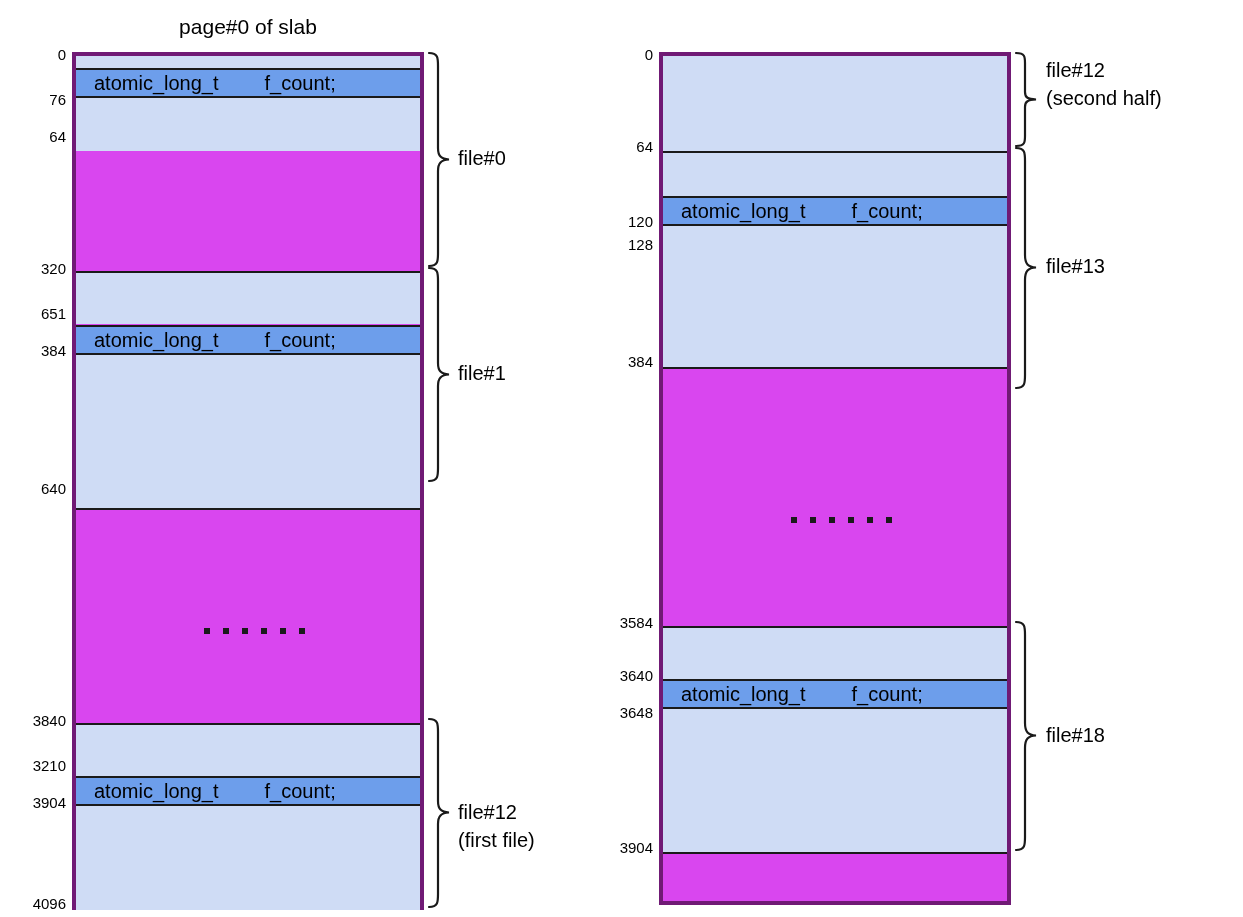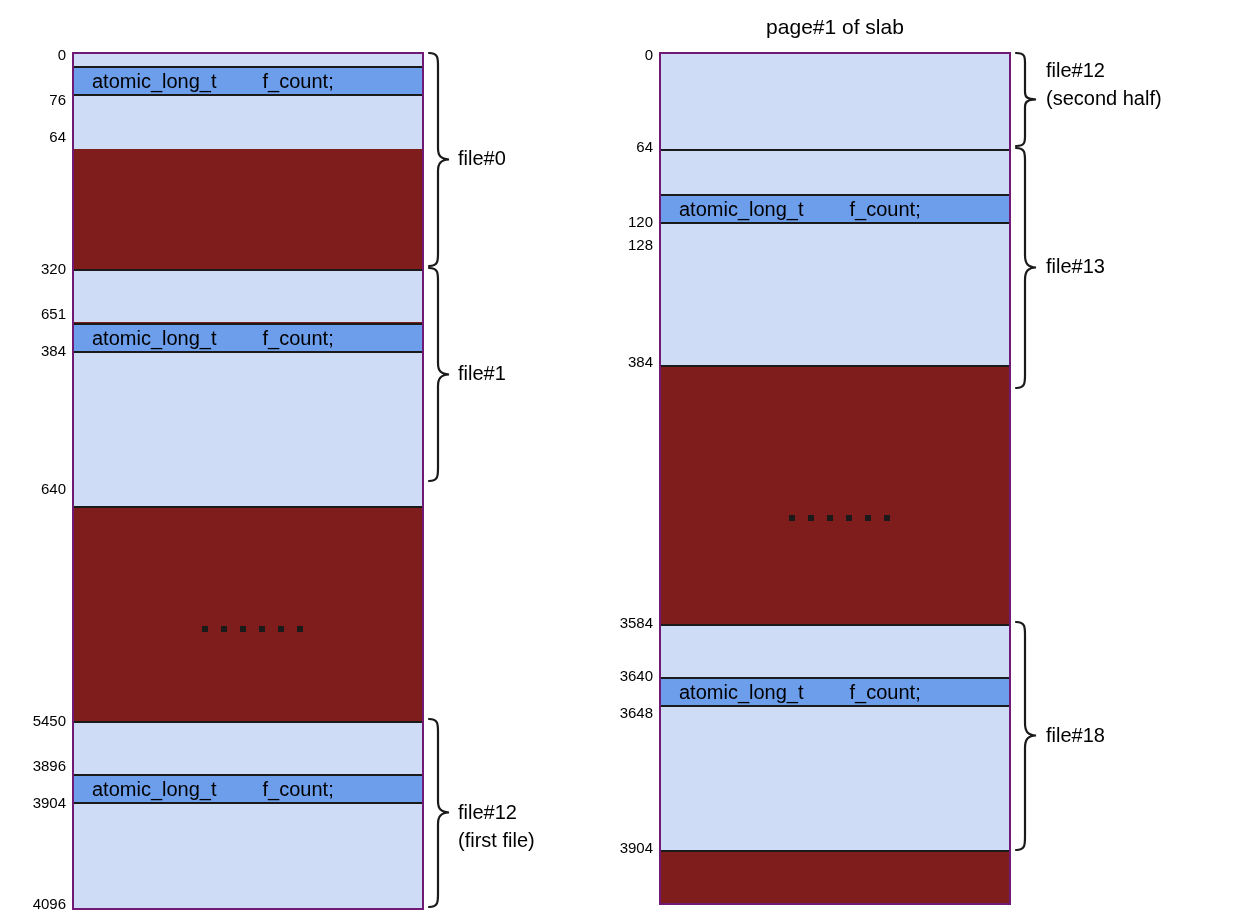--- a/index.html
+++ b/index.html
@@ -24,23 +24,23 @@
   .col-title {
     position: absolute;
     font-size: 21px;
     line-height: 25px;
     text-align: center;
     white-space: nowrap;
     color: #000;
   }
   .memory-box {
     position: absolute;
-    border: 2px solid #701a75;
+    border: 4px solid #701a75;
     box-sizing: border-box;
-    background: #7f1d1d;
+    background: #d946ef;
   }
   .seg {
     position: absolute;
     left: 0;
     right: 0;
     box-sizing: border-box;
   }
   .seg.light { background: #cfdcf5; }
   .seg.dark  { background: #6d9eeb; }
   .seg.top-rule { border-top: 2px solid #1a1a1a; }
@@ -90,20 +90,21 @@
     white-space: nowrap;
     color: #000;
   }
   .brace-label .ln2 { display: block; }
 </style>
 </head>
 <body>
 
 <div class="stage">
 
+  <div class="col-title" style="left:72px; top:14px; width:352px;">page#0 of slab</div>
 
   <div class="memory-box" style="left:72px; top:52px; width:352px; height:858px;">
 
     <div class="seg light" style="top:0px; height:11.7px;"></div>
 
     <div class="seg dark top-rule bot-rule" style="top:11.7px; height:30px;">
       <div class="seg-label">
         <span>atomic_long_t</span><span class="gap"></span><span>f_count;</span>
       </div>
     </div>
@@ -140,22 +141,22 @@
     </div>
   </div>
 
   <div class="tick" style="left:22px; top:47px;  width:44px;">0</div>
   <div class="tick" style="left:22px; top:92px;  width:44px;">76</div>
   <div class="tick" style="left:22px; top:129px; width:44px;">64</div>
   <div class="tick" style="left:22px; top:261px; width:44px;">320</div>
   <div class="tick" style="left:22px; top:306px; width:44px;">651</div>
   <div class="tick" style="left:22px; top:343px; width:44px;">384</div>
   <div class="tick" style="left:22px; top:481px; width:44px;">640</div>
-  <div class="tick" style="left:16px; top:713px; width:50px;">5450</div>
-  <div class="tick" style="left:16px; top:758px; width:50px;">3896</div>
+  <div class="tick" style="left:16px; top:713px; width:50px;">3840</div>
+  <div class="tick" style="left:16px; top:758px; width:50px;">3210</div>
   <div class="tick" style="left:16px; top:795px; width:50px;">3904</div>
   <div class="tick" style="left:16px; top:896px; width:50px;">4096</div>
 
   <div class="brace" style="left:428px; top:52px;">
     <svg width="22" height="215" viewBox="0 0 22 215" fill="none" stroke="#1a1a1a" stroke-width="2.2" stroke-linecap="round">
       <path d="M1 1 C 10 1, 10 6, 10 14 L10 96 C10 104, 13 107, 21 107.5 C13 108, 10 111, 10 119 L10 201 C10 209, 10 214, 1 214"></path>
     </svg>
   </div>
   <div class="brace-label" style="left:458px; top:144px;">
     <span>file#0</span>
@@ -173,21 +174,20 @@
   <div class="brace" style="left:428px; top:718px;">
     <svg width="22" height="190" viewBox="0 0 22 190" fill="none" stroke="#1a1a1a" stroke-width="2.2" stroke-linecap="round">
       <path d="M1 1 C 10 1, 10 6, 10 14 L10 83 C10 91, 13 94, 21 94.5 C13 95, 10 98, 10 106 L10 176 C10 184, 10 189, 1 189"></path>
     </svg>
   </div>
   <div class="brace-label" style="left:458px; top:798px;">
     <span>file#12</span>
     <span class="ln2">(first file)</span>
   </div>
 
-  <div class="col-title" style="left:659px; top:14px; width:352px;">page#1 of slab</div>
 
   <div class="memory-box" style="left:659px; top:52px; width:352px; height:853px;">
 
     <div class="seg light" style="top:0px; height:95px;"></div>
 
     <div class="seg light top-rule" style="top:95px; height:45px;"></div>
 
     <div class="seg dark top-rule bot-rule" style="top:140px; height:30px;">
       <div class="seg-label">
         <span>atomic_long_t</span><span class="gap"></span><span>f_count;</span>

